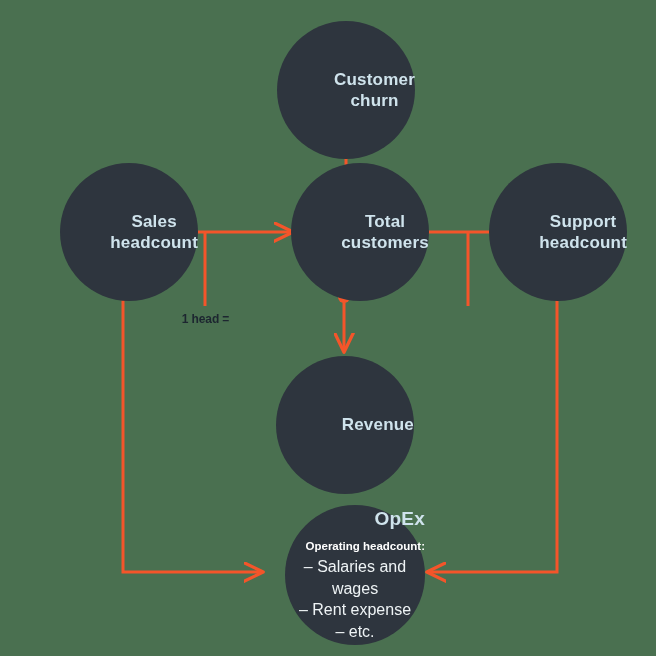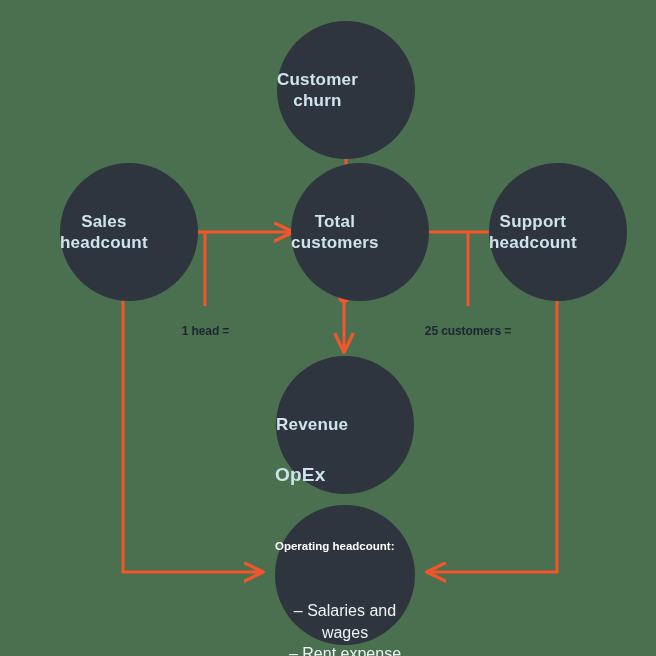--- a/index.html
+++ b/index.html
@@ -24,21 +24,21 @@
     top: 0;
     width: 656px;
     height: 656px;
   }
   .node {
     position: absolute;
     border-radius: 50%;
     background: #2e353e;
     display: flex;
     flex-direction: column;
-    align-items: flex-start;
+    align-items: flex-end;
     justify-content: center;
     text-align: center;
     box-sizing: border-box;
   }
   .node-title {
     color: #cfe3ec;
     font-weight: bold;
     font-size: 17px;
     line-height: 1.25;
     letter-spacing: .2px;
@@ -60,21 +60,20 @@
     font-weight: normal;
     margin-top: 1px;
   }
   .edge-label {
     position: absolute;
     text-align: center;
     color: #1d2630;
     font-size: 12px;
     line-height: 1.32;
     letter-spacing: -.1px;
-    margin-top: 12px;
   }
   .edge-label .lead {
     font-weight: bold;
     display: block;
   }
   .edge-label .rest {
     font-weight: normal;
     display: block;
   }
 </style>
@@ -136,27 +135,26 @@
   </div>
 
   <div class="node" id="node-support" style="left:489px; top:163px; width:138px; height:138px;">
     <div class="node-title">Support<br>headcount</div>
   </div>
 
   <div class="node" id="node-revenue" style="left:276px; top:356px; width:138px; height:138px;">
     <div class="node-title">Revenue</div>
   </div>
 
-  <div class="node" id="node-opex" style="left:275px; top:505px; width:140px; height:140px;gap:44px;">
+  <div class="node" id="node-opex" style="left:285px; top:505px; width:140px; height:140px;">
     <div class="node-title">OpEx</div>
     <div class="opex-sub">Operating headcount:</div>
     <div class="opex-list">– Salaries and wages<br>– Rent expense<br>– etc.</div>
   </div>
 
   <div class="edge-label" style="left:128px; top:312px; width:155px;">
     <span class="lead">1 head =</span>
   </div>
 
   <div class="edge-label" style="left:392px; top:312px; width:152px;">
-    <span class="lead">25 customers =</span>
   </div>
 
 </div>
 
 </body></html>

